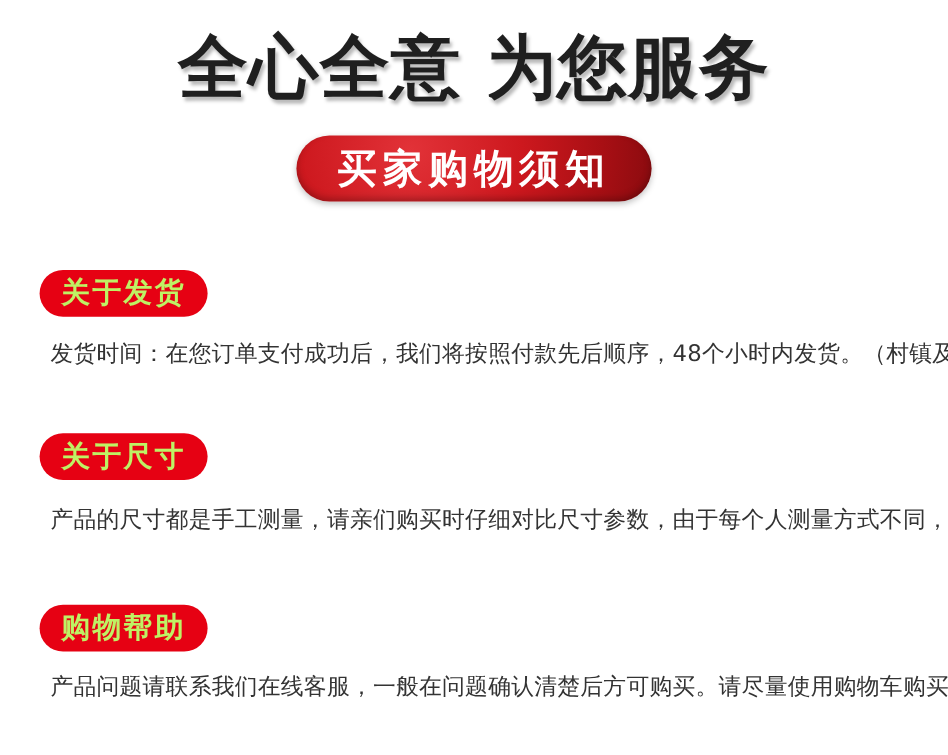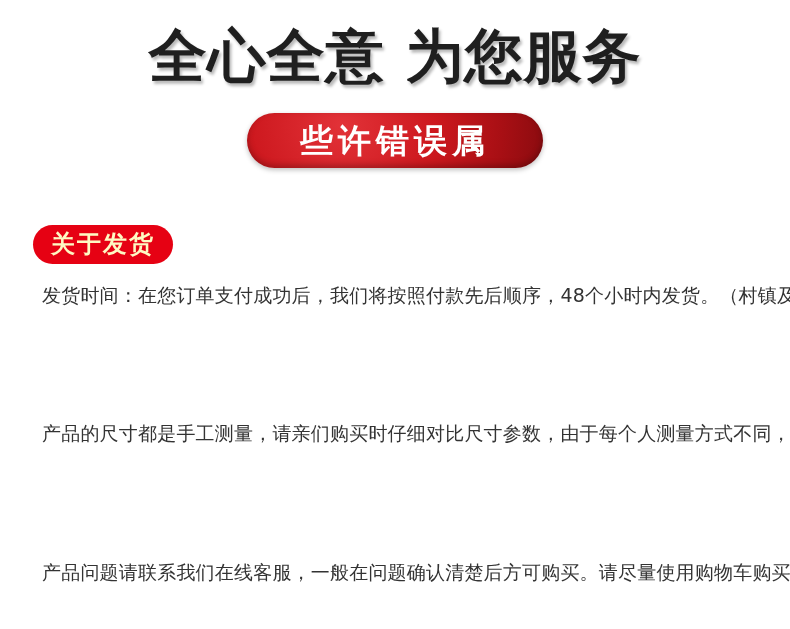--- a/index.html
+++ b/index.html
@@ -46,21 +46,21 @@
     line-height: 55px;
     white-space: nowrap;
   }
   .section-pill {
     position: absolute;
     left: 33px;
     height: 39px;
     padding: 0 18px;
     border-radius: 20px;
     background: #e60113;
-    color: #fef9c3;
+    color: #bef264;
     font-size: 24px;
     font-weight: 700;
     letter-spacing: 2px;
     line-height: 39px;
     white-space: nowrap;
   }
   .pill-shipping { top: 225px; }
   .pill-size     { top: 361px; }
   .pill-help     { top: 504px; }
   .section-text {
@@ -77,28 +77,30 @@
   .text-help     { top: 556px; }
   .text-line { white-space: nowrap; }
 </style>
 </head>
 <body>
 
 <div class="page">
 
   <h1 class="main-title">全心全意 为您服务</h1>
 
-  <div class="notice-button">些许错误属</div>
+  <div class="notice-button">买家购物须知</div>
 
   <div class="section-pill pill-shipping">关于发货</div>
   <div class="section-text text-shipping">
     <div class="text-line">发货时间：在您订单支付成功后，我们将按照付款先后顺序，48个小时内发货。（村镇及偏远地区大</div>
   </div>
 
+  <div class="section-pill pill-size">关于尺寸</div>
   <div class="section-text text-size">
     <div class="text-line">产品的尺寸都是手工测量，请亲们购买时仔细对比尺寸参数，由于每个人测量方式不同，些许错误属</div>
   </div>
 
+  <div class="section-pill pill-help">购物帮助</div>
   <div class="section-text text-help">
     <div class="text-line">产品问题请联系我们在线客服，一般在问题确认清楚后方可购买。请尽量使用购物车购买避免重复邮</div>
   </div>
 
 </div>
 
 </body></html>

